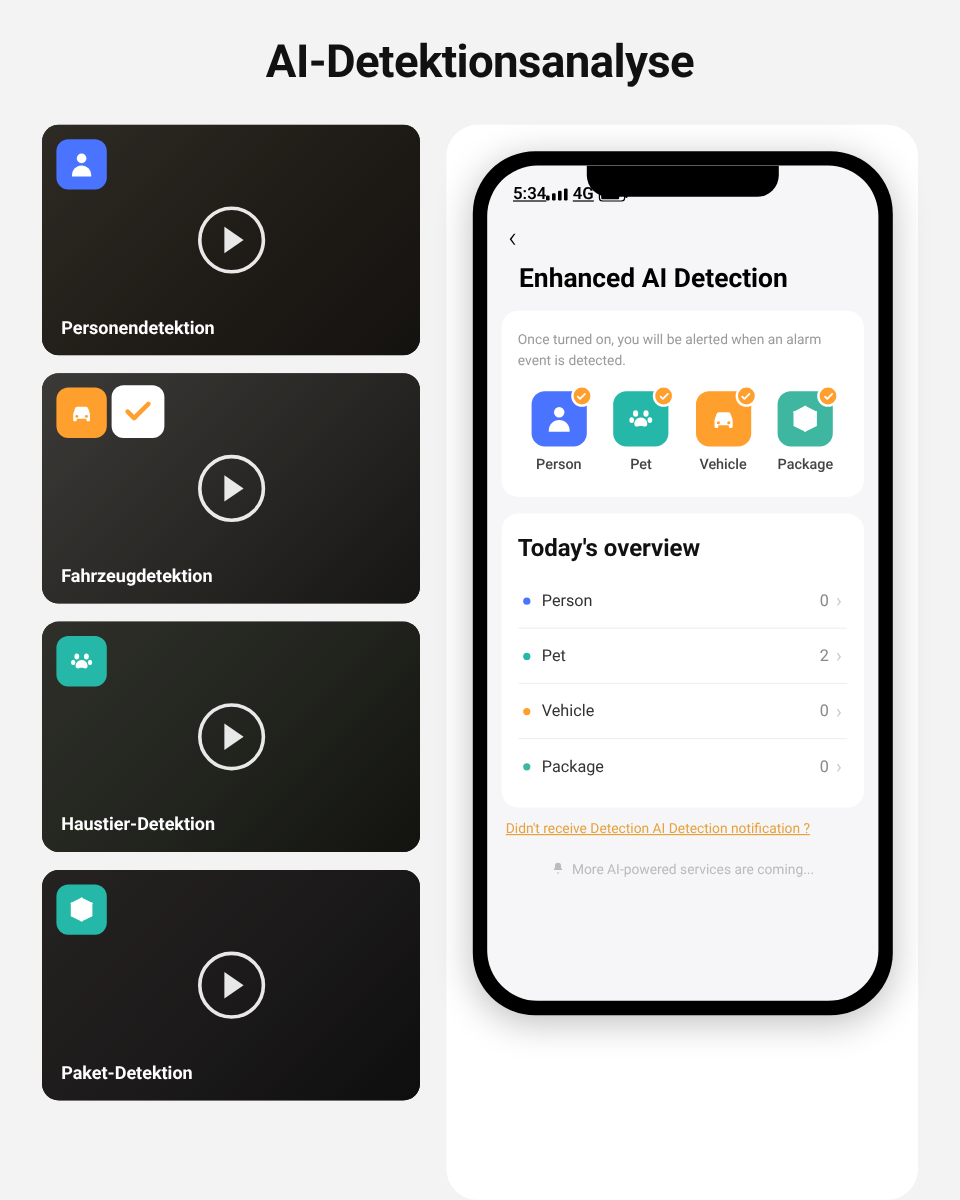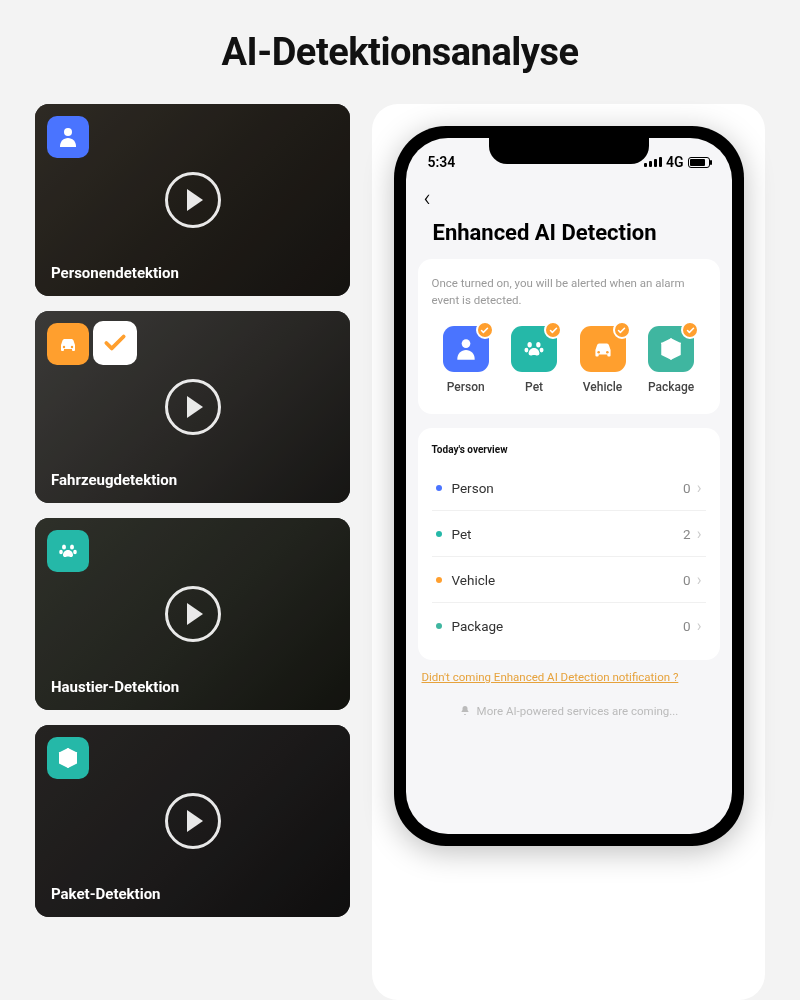--- a/index.html
+++ b/index.html
@@ -132,24 +132,25 @@
     transform: translateX(-50%);
     width: 160px; height: 26px;
     background: #000;
     border-bottom-left-radius: 18px;
     border-bottom-right-radius: 18px;
     z-index: 5;
   }
   .statusbar {
     position: relative;
     height: 40px;
-    display: flex; align-items: center; justify-content: space-between;
+    display: flex; align-items: center; 
     padding: 8px 22px 0 22px;
     font-size: 14px;
     font-weight: 600;
+    text-decoration: underline;
   }
   .status-right { display: flex; align-items: center; gap: 4px; }
   .sig-dots { display: flex; gap: 2px; align-items: flex-end; }
   .sig-dots span { width: 3px; background: #000; border-radius: 1px; }
   .sig-dots span:nth-child(1){height:4px;}
   .sig-dots span:nth-child(2){height:6px;}
   .sig-dots span:nth-child(3){height:8px;}
   .sig-dots span:nth-child(4){height:10px;}
   .sig-label { font-size: 14px; font-weight: 600; }
   .battery {
@@ -206,21 +207,21 @@
   .d-teal { background: #25b8a8; }
   .d-teal2 { background: #3fb6a0; }
   .d-orange { background: #ff9f2e; }
 
   .card2 {
     background: #fff;
     margin: 0 12px 10px 12px;
     border-radius: 14px;
     padding: 16px 14px 12px 14px;
   }
-  .ov-title { font-size: 10px; font-weight: 700; color:#111; margin-bottom: 10px; }
+  .ov-title { font-size: 20px; font-weight: 700; color:#111; margin-bottom: 10px; }
   .ov-row {
     display: flex; align-items: center; justify-content: space-between;
     padding: 13px 4px;
     cursor: pointer;
   }
   .ov-row + .ov-row { border-top: 1px solid #f0f0f0; }
   .ov-left { display: flex; align-items: center; gap: 10px; }
   .dot { width: 6px; height: 6px; border-radius: 50%; }
   .dot-blue{background:#4a74ff;} .dot-teal{background:#25b8a8;}
   .dot-orange{background:#ff9f2e;} .dot-teal2{background:#3fb6a0;}
@@ -457,21 +458,21 @@
                   <span class="dot dot-teal2"></span>
                   <span class="ov-name">Package</span>
                 </div>
               <div class="ov-right">
                   <span>0</span>
                   <span class="chev">›</span>
                 </div>
             </div>
           </div>
 
-          <a class="help-link">Didn't coming Enhanced AI Detection notification ?</a>
+          <a class="help-link">Didn't receive Detection AI Detection notification ?</a>
 
           <div class="coming">
             <svg class="bell" viewBox="0 0 24 24">
                 <use href="#icon-bell"></use>
               </svg>
             <span>More AI-powered services are coming...</span>
           </div>
 
         </div>
       </div>

